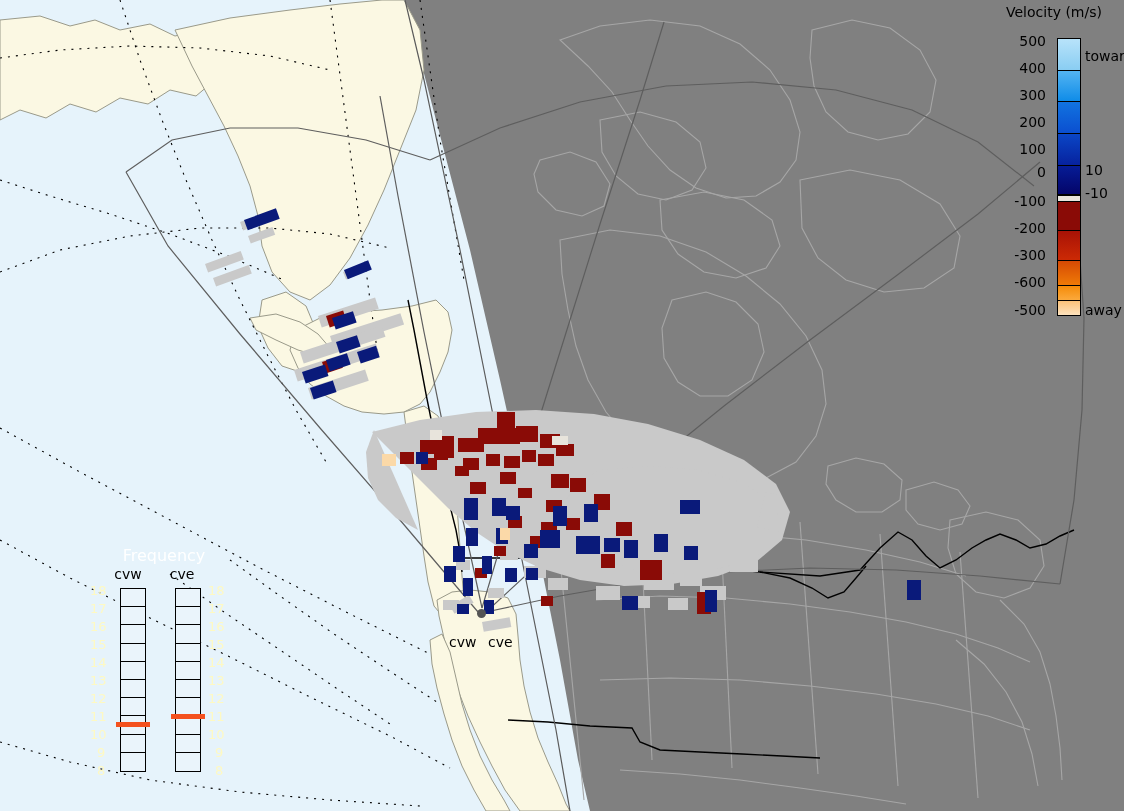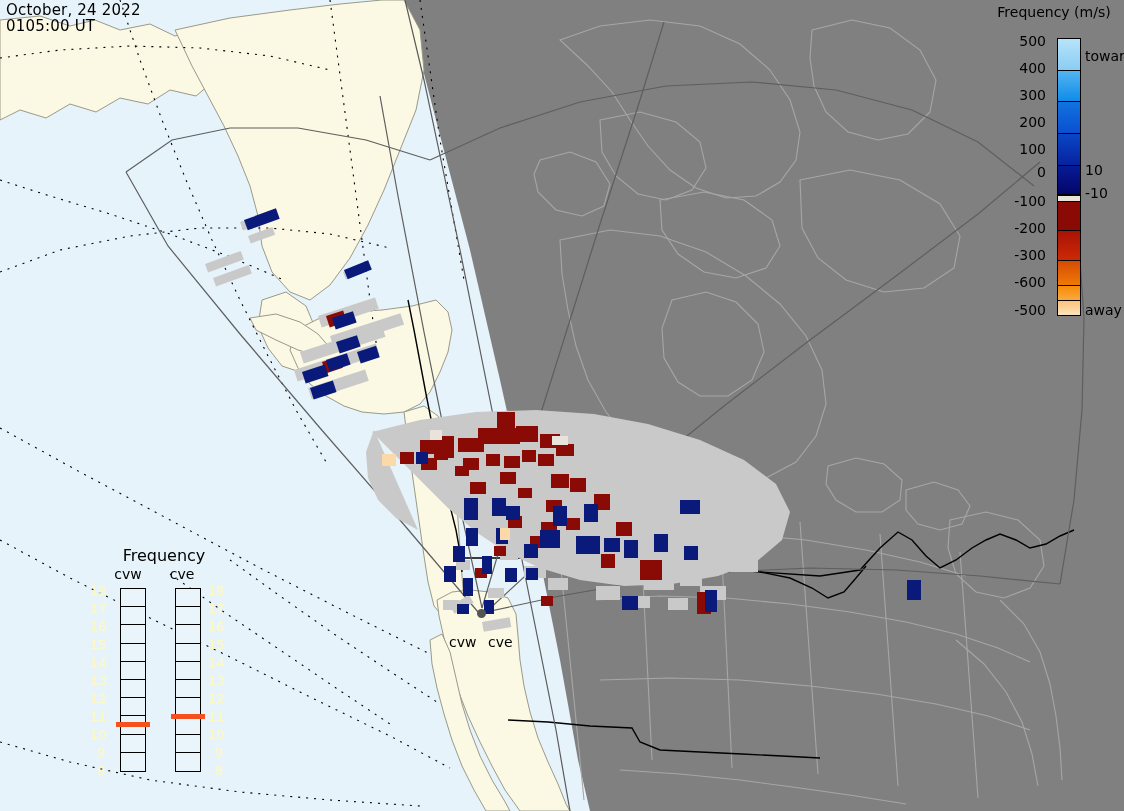--- a/index.html
+++ b/index.html
@@ -39,21 +39,21 @@
   }
   .cside{
     position:absolute;left:101px;color:#000;font-size:14px;
     white-space:nowrap;transform:translateY(-50%);
   }
 
   
   #freq{position:absolute;left:84px;top:546px;width:160px;height:246px;}
   #freq-title{
     position:absolute;left:0;top:0;width:160px;text-align:center;
-    color:#000000;font-size:16px;white-space:nowrap;
+    color:#ffffff;font-size:16px;white-space:nowrap;
   }
   .fcol-name{
     position:absolute;top:20px;color:#000;font-size:14px;
     text-align:center;white-space:nowrap;
   }
   .fbox{
     position:absolute;top:42px;width:26px;height:184px;
     border:1px solid #000;box-sizing:border-box;background:#eaf4fb;
   }
   .frow{position:absolute;left:0;width:100%;border-bottom:1px solid #000;box-sizing:border-box;}
@@ -376,25 +376,23 @@
         <rect x="552" y="436" width="16" height="9"></rect>
       </g>
     </svg>
 
     <div class="site-dot" style="left:477px;top:609px;"></div>
 
     <span class="site-label" style="left:449px;top:634px;">cvw</span>
     <span class="site-label" style="left:488px;top:634px;">cve</span>
   </div>
 
-  <div id="timestamp">October, 24 2022
-0105:00 UT</div>
 
   <div id="cbar-wrap">
-    <div id="cbar-title">Frequency (m/s)</div>
+    <div id="cbar-title">Velocity (m/s)</div>
 
     <div id="cbar-box">
       <div class="cseg" style="top:0%;height:11.5%;background:linear-gradient(to bottom,#b8e3fa,#89cdf2);"></div>
       <div class="cseg" style="top:11.5%;height:11.5%;background:linear-gradient(to bottom,#53b4f2,#0f8ce8);"></div>
       <div class="cseg" style="top:23%;height:11.5%;background:linear-gradient(to bottom,#1173e0,#0b4fd0);"></div>
       <div class="cseg" style="top:34.5%;height:11.5%;background:linear-gradient(to bottom,#0a46c6,#07229e);"></div>
       <div class="cseg" style="top:46%;height:10.5%;background:linear-gradient(to bottom,#061c96,#040569);"></div>
       <div class="czero" style="top:56.5%;height:2.6%;"></div>
       <div class="cseg" style="top:59.1%;height:10.4%;background:#8a0b06;"></div>
       <div class="cseg" style="top:69.5%;height:11%;background:linear-gradient(to bottom,#a81206,#cc2a05);"></div>

